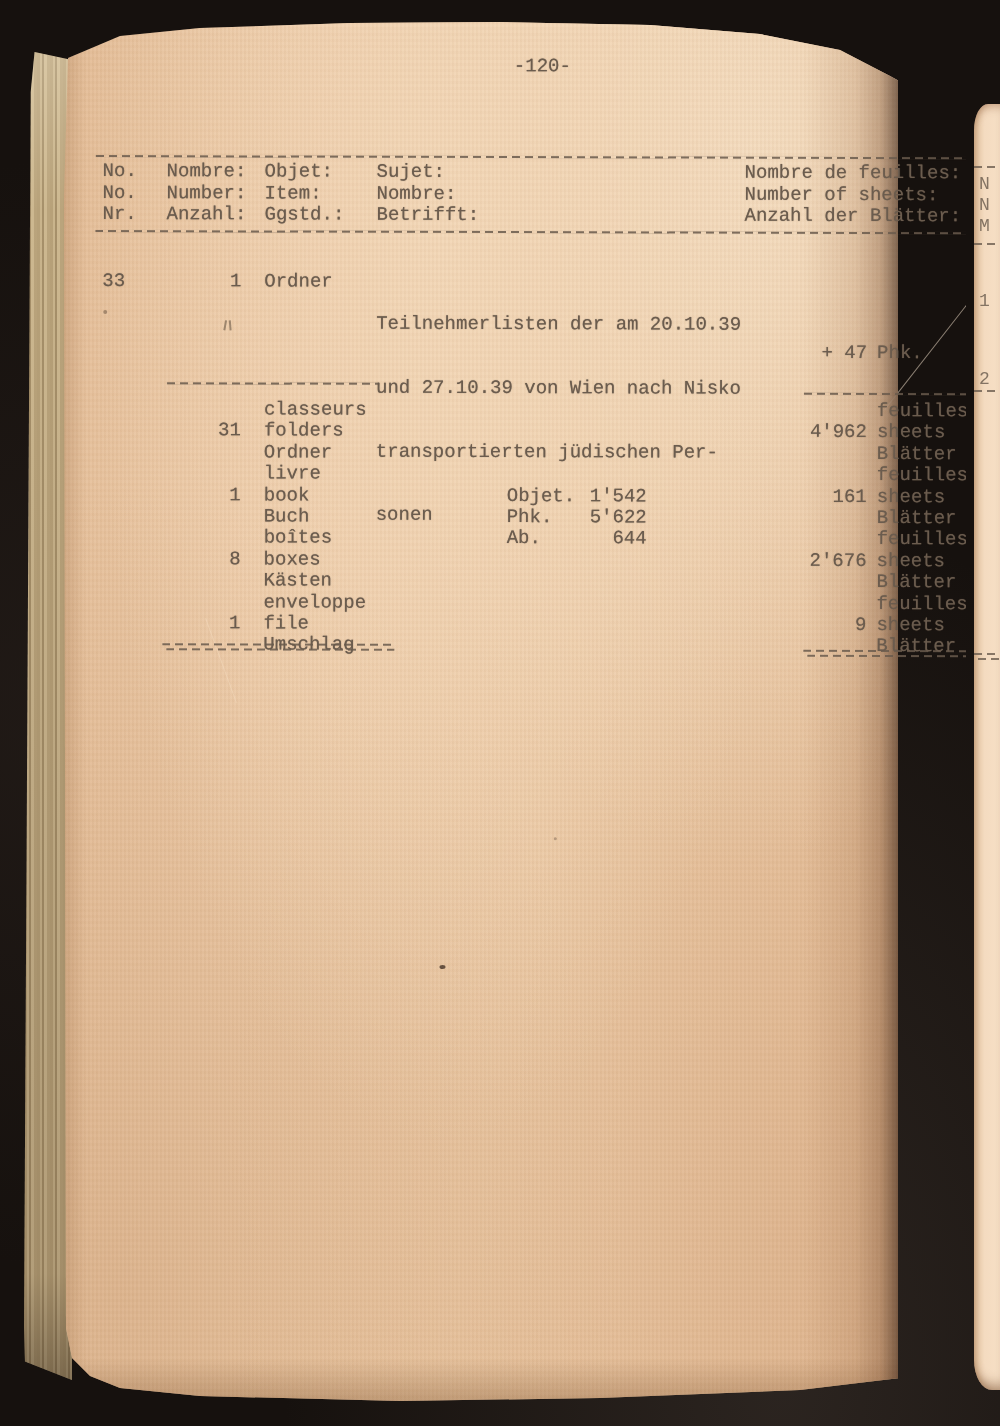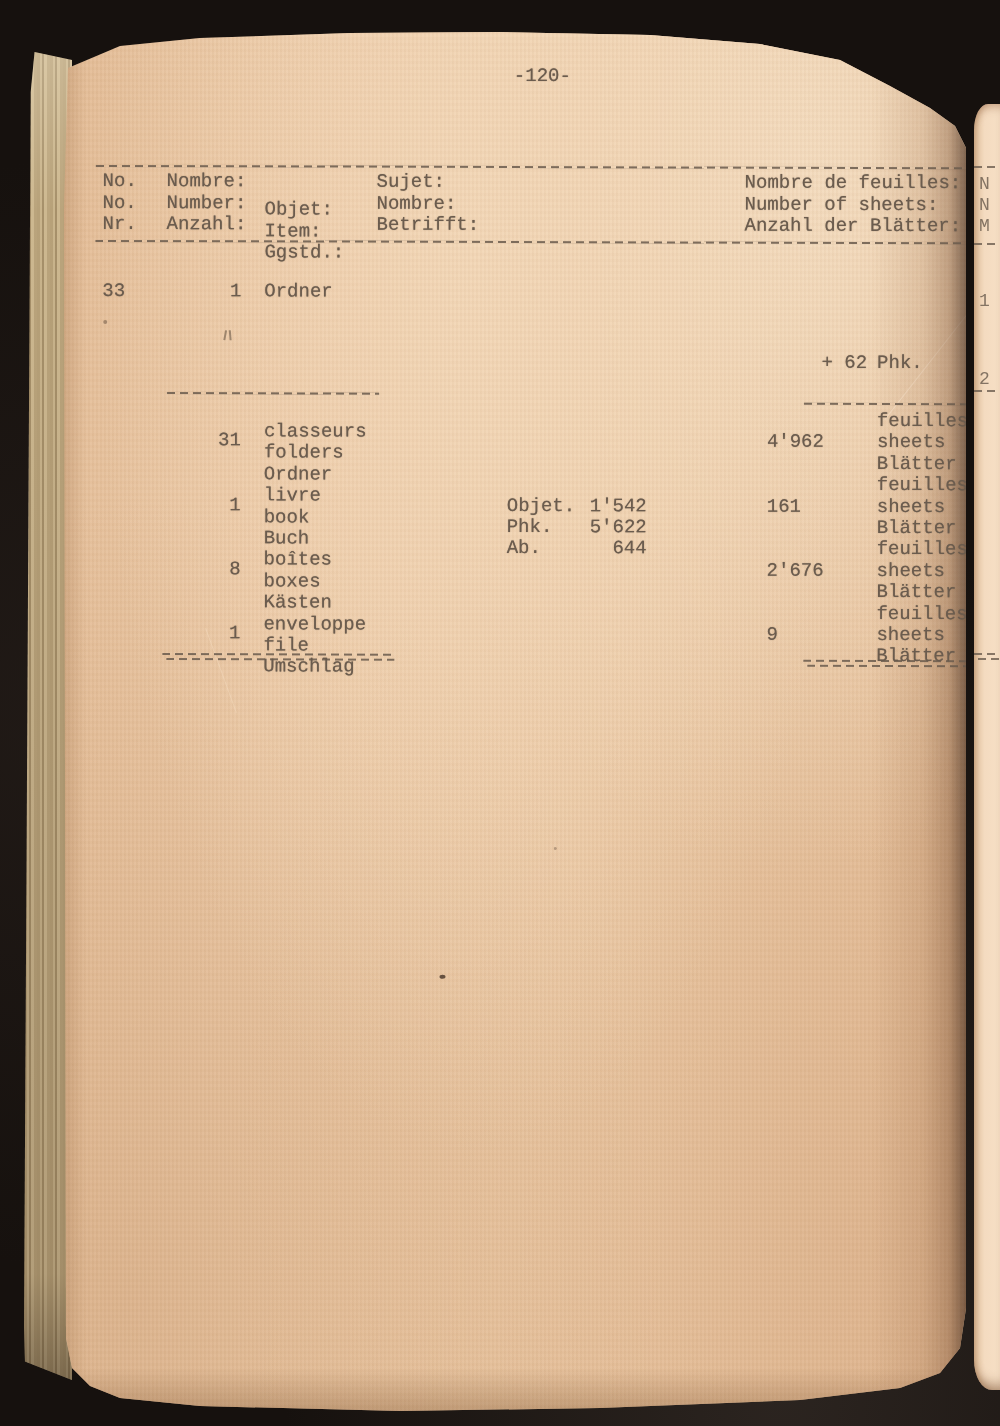--- a/index.html
+++ b/index.html
@@ -18,21 +18,21 @@
     position:absolute;left:24px;top:52px;width:48px;height:1328px;
     background:
       linear-gradient(to bottom, rgba(255,245,225,0.25), rgba(0,0,0,0) 12%, rgba(60,40,20,0.18) 92%, rgba(30,18,8,0.4)),
       repeating-linear-gradient(to right,
         #b7a179 0px 3px, #c9b48c 3px 5px, #a6906a 5px 7px, #cdb890 7px 10px, #baa47c 10px 13px);
     clip-path:polygon(22% 0%, 100% 0.6%, 100% 100%, 2% 98.6%, 0% 96%, 14% 3%);
     box-shadow:-4px 0 10px rgba(0,0,0,0.5);
   }
   
   .page{
-    position:absolute;left:56px;top:30px;width:910px;height:1384px;
+    position:absolute;left:56px;top:20px;width:842px;height:1384px;
     background:
       radial-gradient(ellipse at 46% 16%, #f3d7b7 0%, rgba(243,215,183,0) 55%),
       radial-gradient(ellipse at 82% 10%, #f4dcbf 0%, rgba(244,220,191,0) 40%),
       radial-gradient(ellipse at 88% 88%, rgba(215,170,130,0.55) 0%, rgba(215,170,130,0) 55%),
       radial-gradient(ellipse at 8% 92%, rgba(205,160,118,0.5) 0%, rgba(205,160,118,0) 45%),
       linear-gradient(100deg, #e3bc96 0%, #ecc9a6 28%, #eecda9 58%, #e5bf9a 100%);
     clip-path:polygon(12px 38px, 64px 16px, 144px 8px, 294px 3px, 444px 2px, 594px 5px,
       704px 14px, 784px 30px, 834px 56px, 874px 78px, 899px 96px, 910px 118px,
       910px 1278px, 904px 1318px, 884px 1343px, 844px 1358px, 744px 1370px,
       544px 1378px, 344px 1381px, 144px 1376px, 64px 1368px, 34px 1356px,
@@ -84,26 +84,26 @@
       repeating-linear-gradient(90deg, rgba(105,90,76,0.85) 0 8px, rgba(105,90,76,0) 8px 13px),
       repeating-linear-gradient(90deg, rgba(105,90,76,0.85) 0 8px, rgba(105,90,76,0) 8px 13px);
     background-size:100% 2px,100% 2px;background-position:0 0,4px 5px;}
   .title-wrap{position:absolute;left:378px;top:74px;}
   .title-wrap .t{letter-spacing:1.0px;}
   .title-wrap .tline{position:static;display:block;width:230px;margin-top:3px;}
   
   .hrow,.srow{position:relative;height:21.5px;}
   .srow{height:21.4px;}
   .cell{position:absolute;top:0;white-space:pre;}
-  .h1{left:47px;} .h2{left:111px;text-align:center;} .h3{left:209px;margin-top:28px;} .h4{left:321px;}
+  .h1{left:47px;} .h2{left:111px;text-align:center;} .h3{left:209px;} .h4{left:321px;}
   .c-qty{left:126px;width:60px;text-align:right;}
-  .c-item{left:209px;margin-top:12px;}
+  .c-item{left:209px;}
   .c-midl{left:452px;}
   .c-midv{left:512px;width:80px;text-align:right;}
-  .c-num{left:712px;width:100px;}
+  .c-num{left:712px;width:100px;text-align:right;}
   .c-unit{left:822px;}
   
   .speck{position:absolute;background:rgba(70,52,40,0.8);border-radius:50%;}
   .tickmark{position:absolute;width:12px;height:13px;}
   .tickmark i{position:absolute;top:1px;width:2px;height:10px;background:rgba(95,78,62,0.55);display:block;}
   .tickmark i:first-child{left:1px;transform:rotate(10deg);}
   .tickmark i:last-child{left:6px;transform:rotate(-5deg);}
   .scratch{position:absolute;background:rgba(255,238,216,0.5);pointer-events:none;}
 </style>
 </head>
@@ -144,21 +144,27 @@
         <span class="cell h4">Betrifft:</span>
         <span class="cell" style="left:689px;">Anzahl der Blätter:</span>
       </div>
     </div>
 
     <div class="tline" style="left:40px;top:211px;width:872px;"></div>
 
     <span class="abs" style="left:47px;top:252px;">33</span>
     <span class="abs" style="left:126px;top:252px;width:60px;text-align:right;">1</span>
     <span class="abs" style="left:209px;top:252px;">Ordner</span>
-    <span class="abs" style="left:712px;top:322px;width:100px;text-align:right;">+ 62</span>
+    <div class="abs" style="left:321px;top:252px;line-height:21.2px;">
+      <div>Teilnehmerlisten der am 20.10.39</div>
+      <div>und 27.10.39 von Wien nach Nisko</div>
+      <div>transportierten jüdischen Per-</div>
+      <div>sonen</div>
+    </div>
+    <span class="abs" style="left:712px;top:322px;width:100px;text-align:right;">+ 47</span>
     <span class="abs" style="left:822px;top:322px;">Phk.</span>
 
     <div class="tline" style="left:112px;top:363px;width:212px;"></div>
     <div class="tline" style="left:749px;top:372px;width:164px;"></div>
 
     <div style="position:absolute;left:0;top:380px;right:0;">
       <div class="srow">
         <span class="cell c-qty"></span>
         <span class="cell c-item">classeurs</span>
         <span class="cell c-midl"></span>

